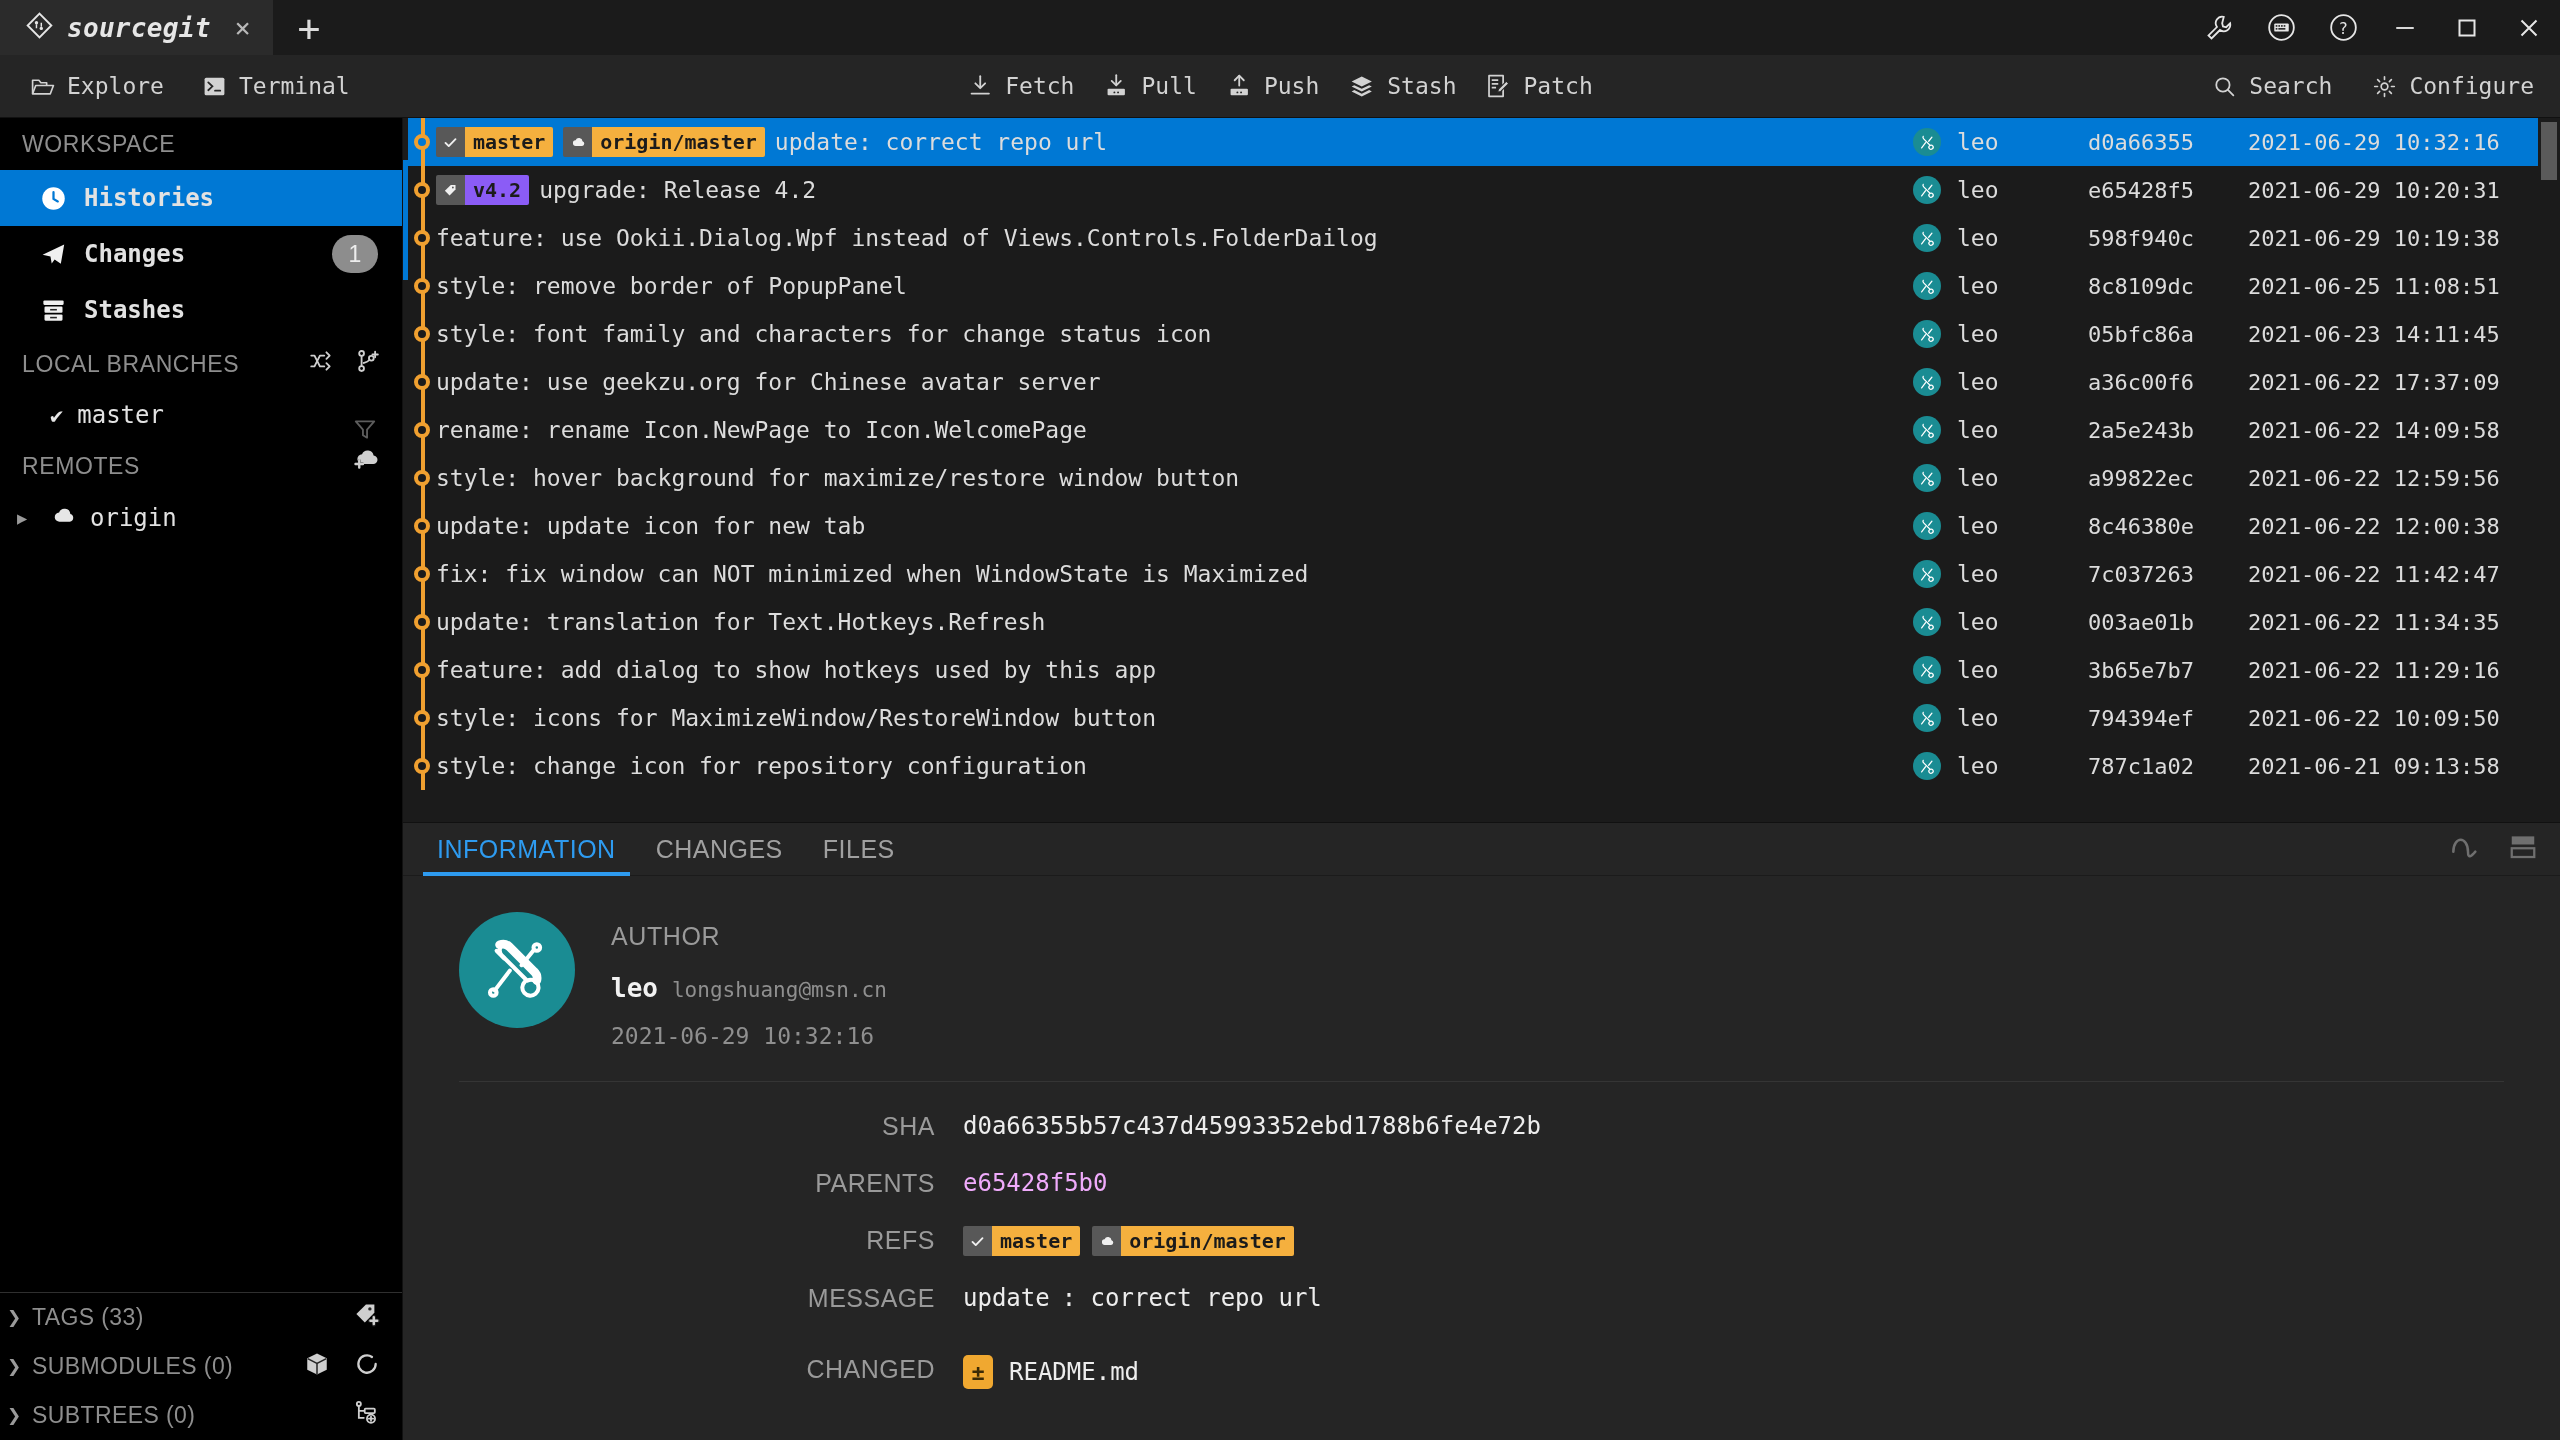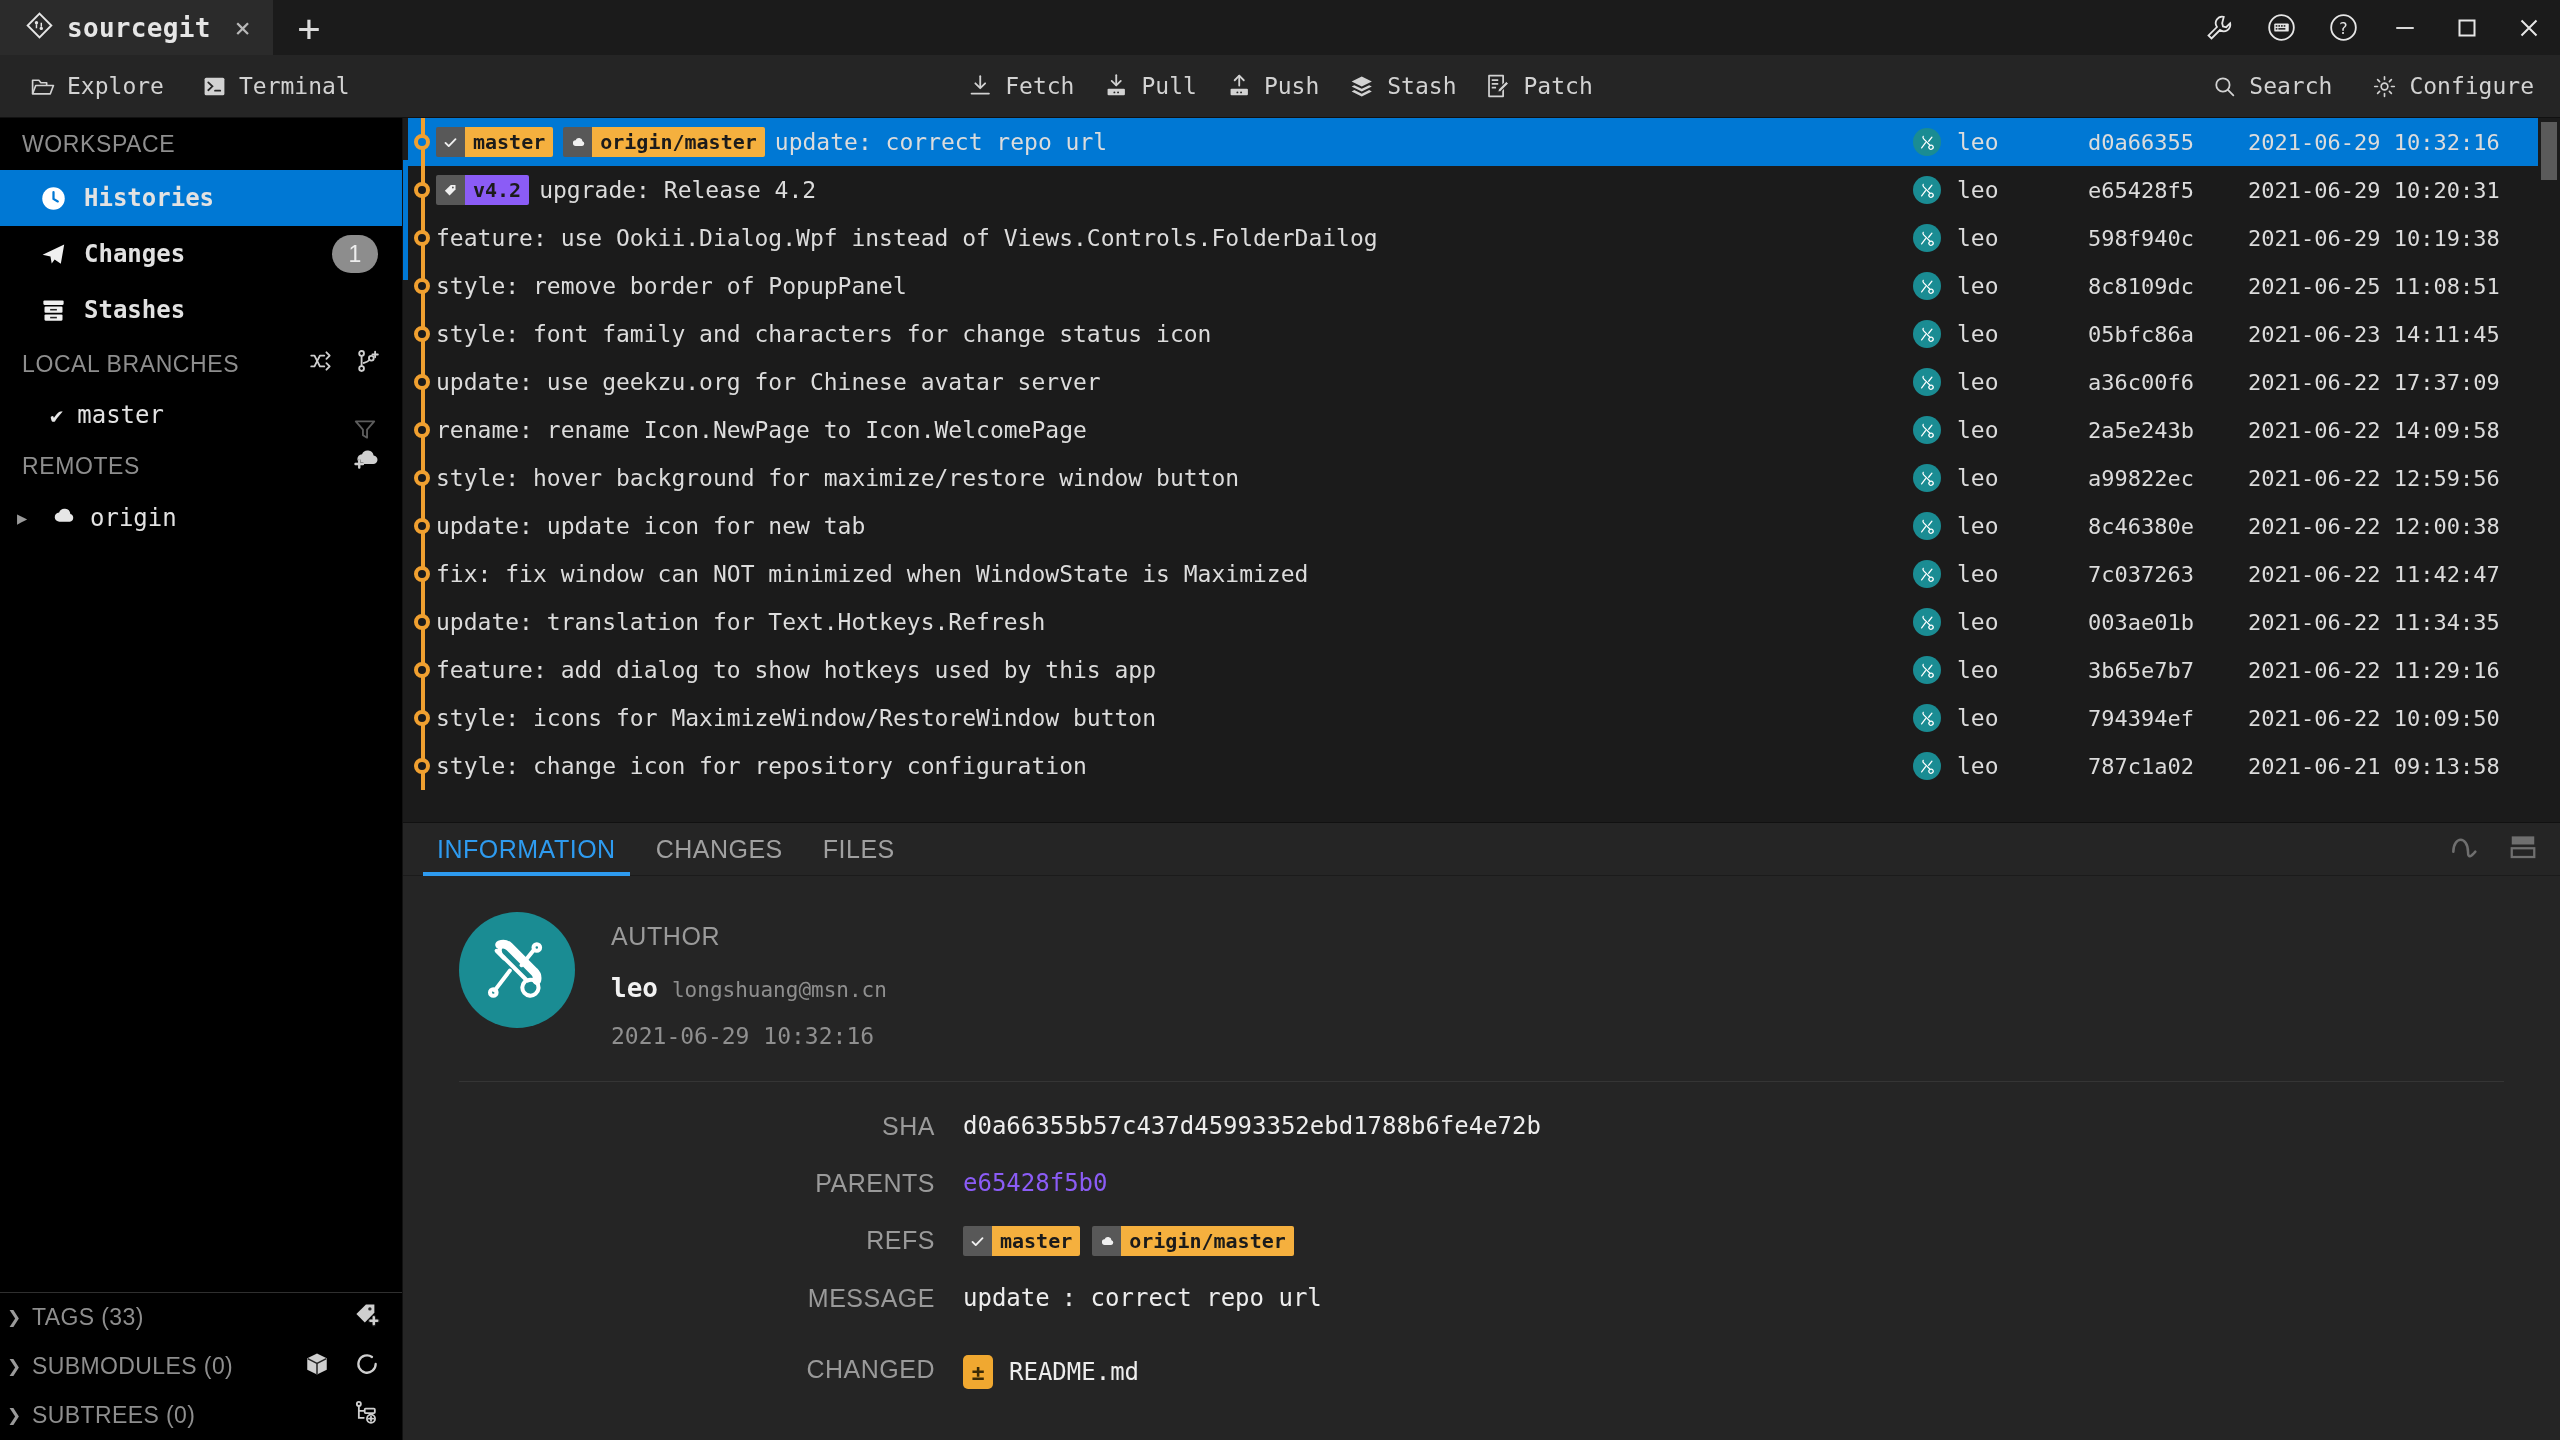--- a/index.html
+++ b/index.html
@@ -11,21 +11,21 @@
   }
   .app { width: 2560px; height: 1440px; display: flex; flex-direction: column; background:#1b1b1b; }
 
   
   .titlebar {
     height: 55px; background:#1b1b1b; display:flex; align-items:flex-end;
     flex: 0 0 55px; position:relative;
   }
   .tab {
     height: 55px; background:#2b2b2b; display:flex; align-items:center;
-    padding: 0 22px 0 26px; gap: 14px; min-width: 198px;
+    padding: 0 22px 0 26px; gap: 14px; min-width: 198px; font-style: italic;
   }
   .tab .tab-title { color:#e6e6e6; font-size:26px; font-weight:bold; letter-spacing:0.3px; }
   .tab-close { color:#b9b9b9; font-size:27px; line-height:1; margin-left:10px; cursor:pointer; }
   .newtab {
     width: 72px; height:55px; display:flex; align-items:center; justify-content:center;
     color:#dcdcdc; font-size:38px; font-weight:300; line-height:1; cursor:pointer;
   }
   .titlebar-spacer { flex:1 1 auto; height:55px; }
   .win-btns { display:flex; align-items:center; height:55px; }
   .win-btn {
@@ -159,21 +159,21 @@
   .author-email { color:#8f8f8f; font-size:21px; }
   .author-date { color:#8f8f8f; font-size:23px; }
   .divider { height:1px; background:#353535; margin: 6px 56px 0 56px; }
 
   .kv { display:flex; align-items:flex-start; padding: 14px 0; }
   .kv .k {
     width: 560px; flex:0 0 560px; text-align:right; padding-right: 28px;
     color:#9a9a9a; font-family:"Liberation Sans", sans-serif; font-size:25px; letter-spacing:0.5px;
   }
   .kv .v { color:#ededed; font-size:24px; display:flex; align-items:center; gap:12px; flex-wrap:wrap; }
-  .kv .v.link { color:#8b5cf6; cursor:pointer; }
+  .kv .v.link { color:#f0abfc; cursor:pointer; }
   .kv-list { padding-top: 16px; }
   .changed-file { display:flex; align-items:center; gap:16px; }
   .file-badge {
     width:30px; height:34px; border-radius:5px; background:#f0a830; color:#3a2a06;
     display:flex; align-items:center; justify-content:center; font-size:22px; font-weight:bold; flex:0 0 30px;
   }
 </style>
 </head>
 <body>
 

